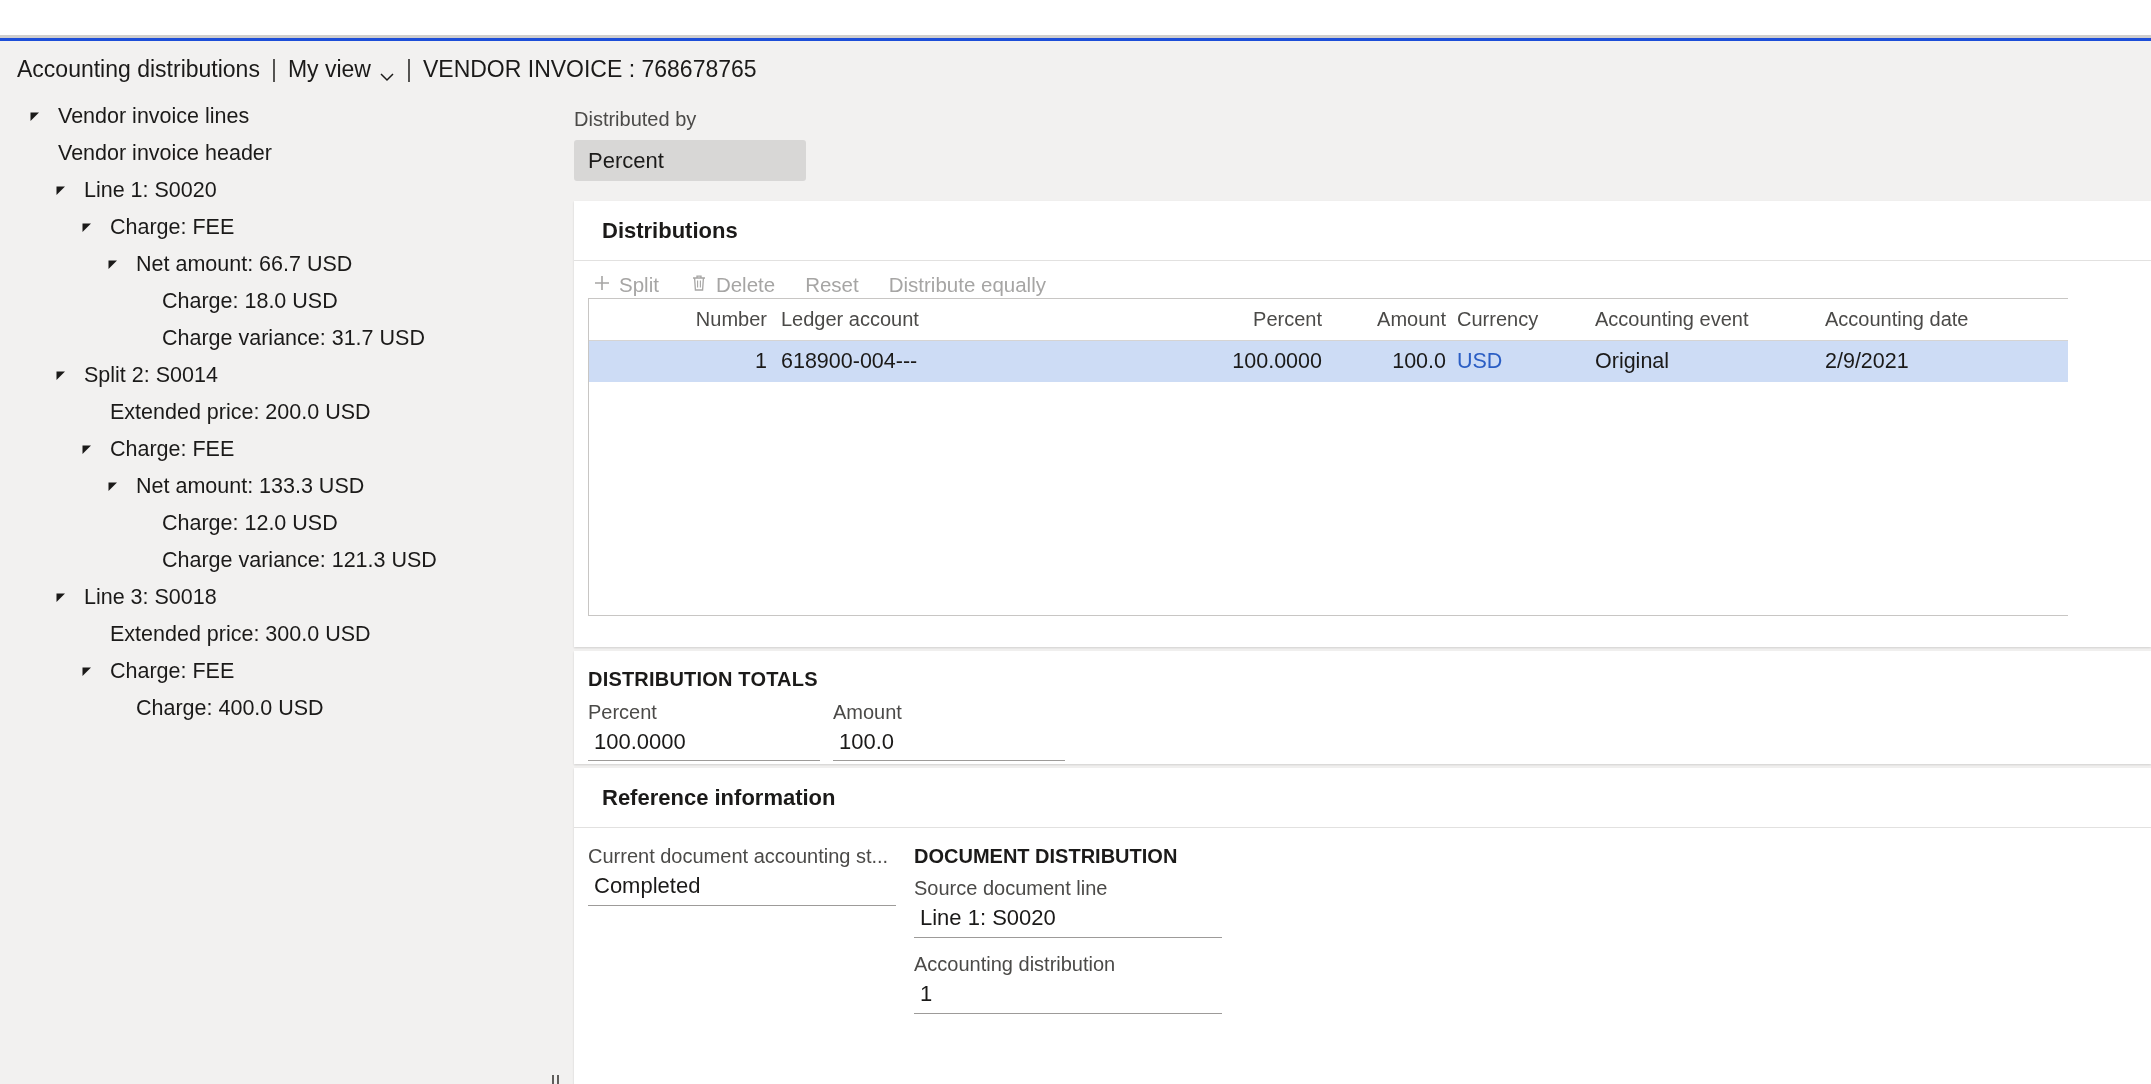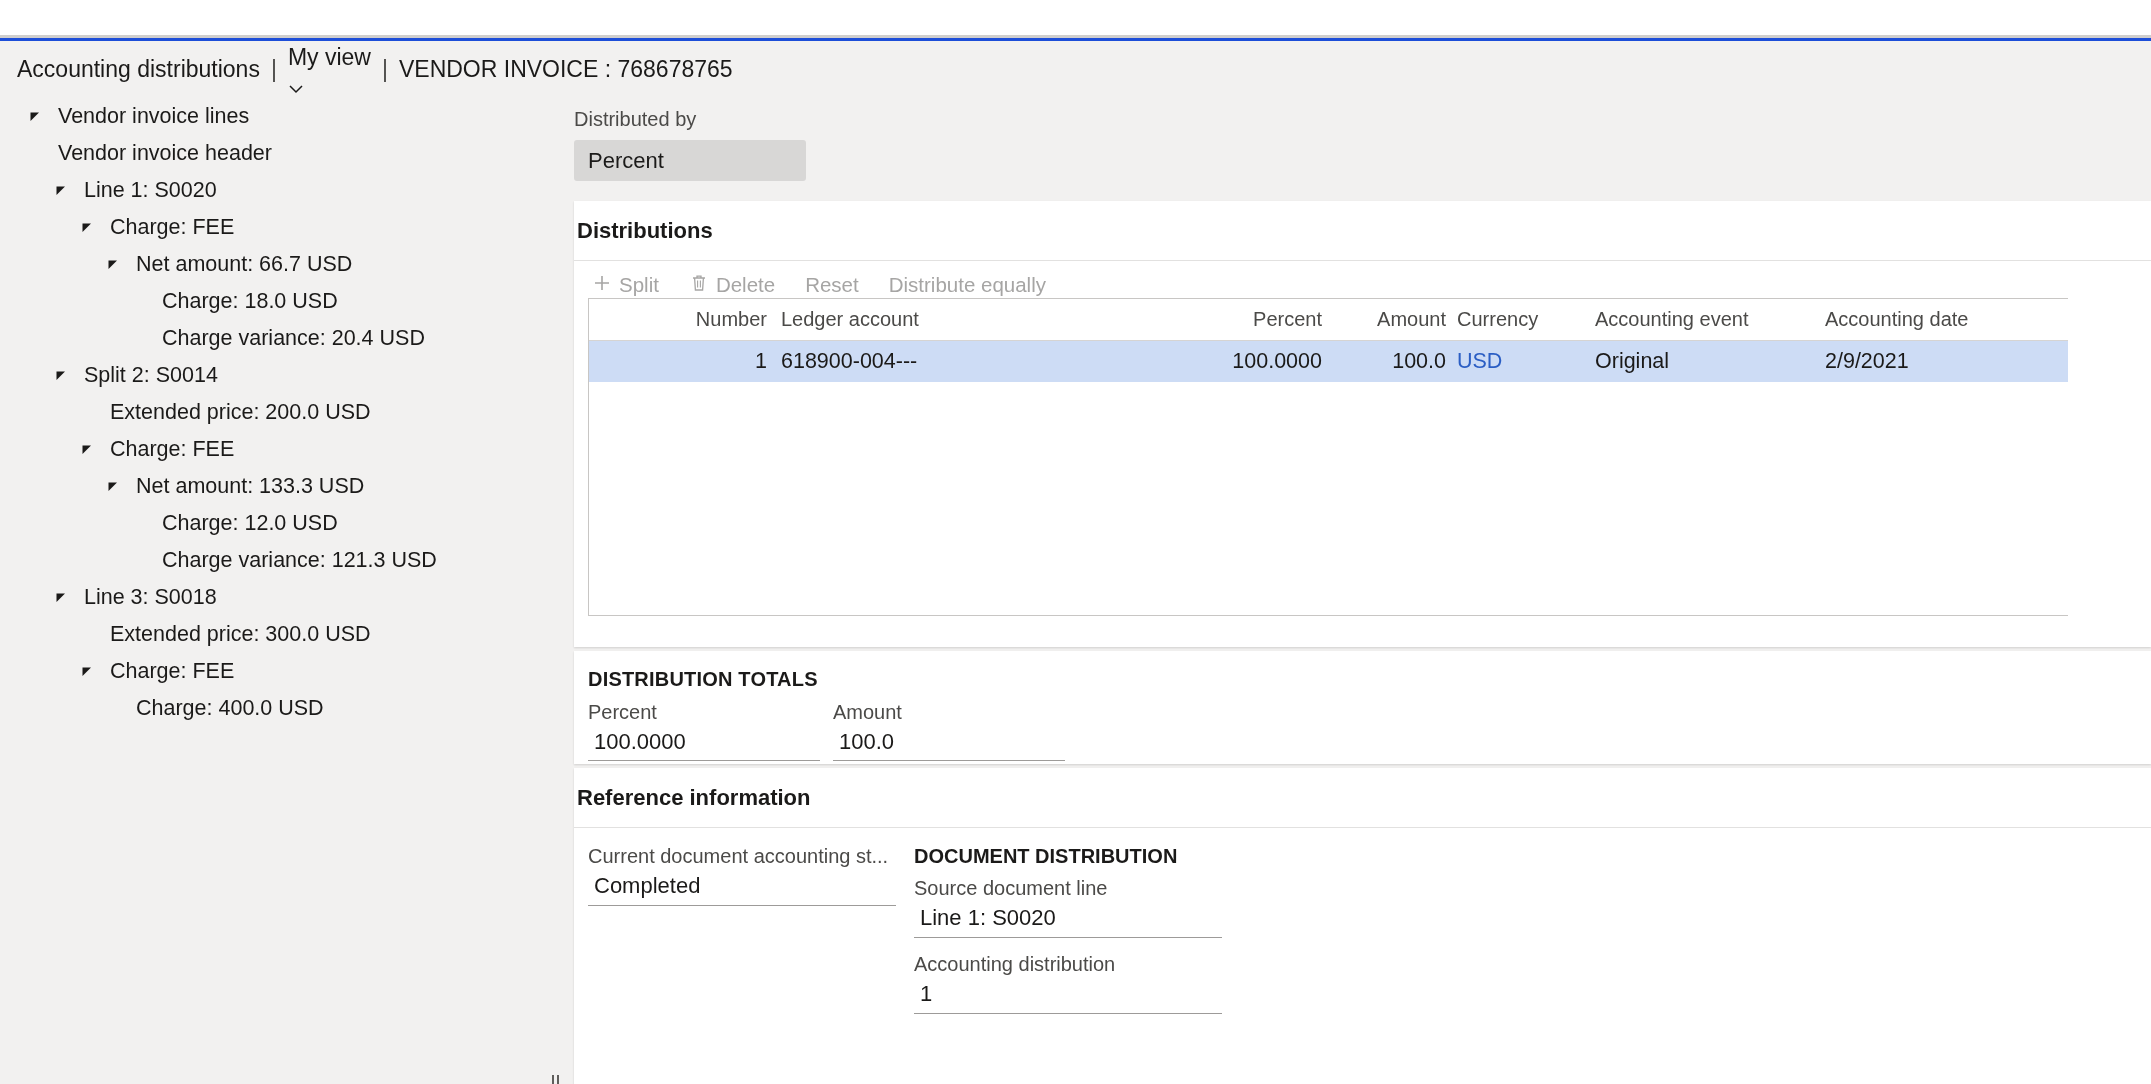--- a/index.html
+++ b/index.html
@@ -44,24 +44,23 @@
     color: #1b1a19;
     white-space: nowrap;
   }
   .crumb-sep {
     font-size: 23px;
     color: #4a4947;
     margin: 0 11px;
   }
   .myview {
     display: inline-flex;
-    align-items: flex-start;
+    align-items: flex-end;
     gap: 8px;
     cursor: pointer;
-    flex-direction: column;
   }
   .chev {
     display: inline-block;
     width: 16px; height: 16px;
     position: relative;
     top: 2px;
   }
   .chev svg { display:block; }
 
   
@@ -139,21 +138,21 @@
   
   .card {
     position: absolute;
     background: #ffffff;
     box-shadow: 0 0.8px 2px rgba(0,0,0,0.14), 0 0.1px 0.4px rgba(0,0,0,0.12);
   }
   .card-title {
     font-size: 22px;
     font-weight: bold;
     color: #1b1a19;
-    padding: 17px 0 0 3px;
+    padding: 17px 0 0 28px;
   }
   .card-rule {
     height: 1px;
     background: #e2e1e0;
     margin-top: 16px;
   }
 
   
   #distributions {
     left: 0; top: 103px;
@@ -359,21 +358,21 @@
           <svg width="14" height="14" viewBox="0 0 14 14">
             <path d="M2.5 2.5 L11 2.5 L2.5 11 Z" fill="#1b1a19"></path>
           </svg>
         </span>
         <span class="tlabel" style="margin-left: 136px;">Net amount: 66.7 USD</span>
       </div>
       <div class="tnode">
         <span class="tlabel" style="margin-left: 162px;">Charge: 18.0 USD</span>
       </div>
       <div class="tnode">
-        <span class="tlabel" style="margin-left: 162px;">Charge variance: 20.4 USD</span>
+        <span class="tlabel" style="margin-left: 162px;">Charge variance: 31.7 USD</span>
       </div>
       <div class="tnode">
         <span class="tarrow" style="left: 52px;">
           <svg width="14" height="14" viewBox="0 0 14 14">
             <path d="M2.5 2.5 L11 2.5 L2.5 11 Z" fill="#1b1a19"></path>
           </svg>
         </span>
         <span class="tlabel" style="margin-left: 84px;">Split 2: S0014</span>
       </div>
       <div class="tnode">

